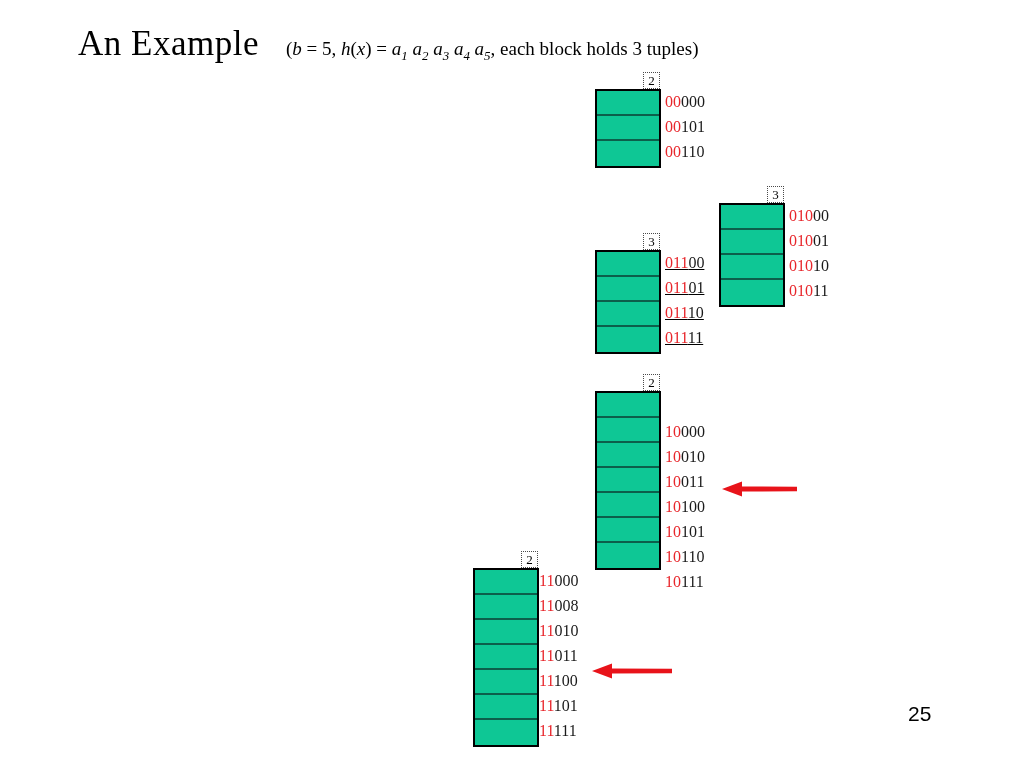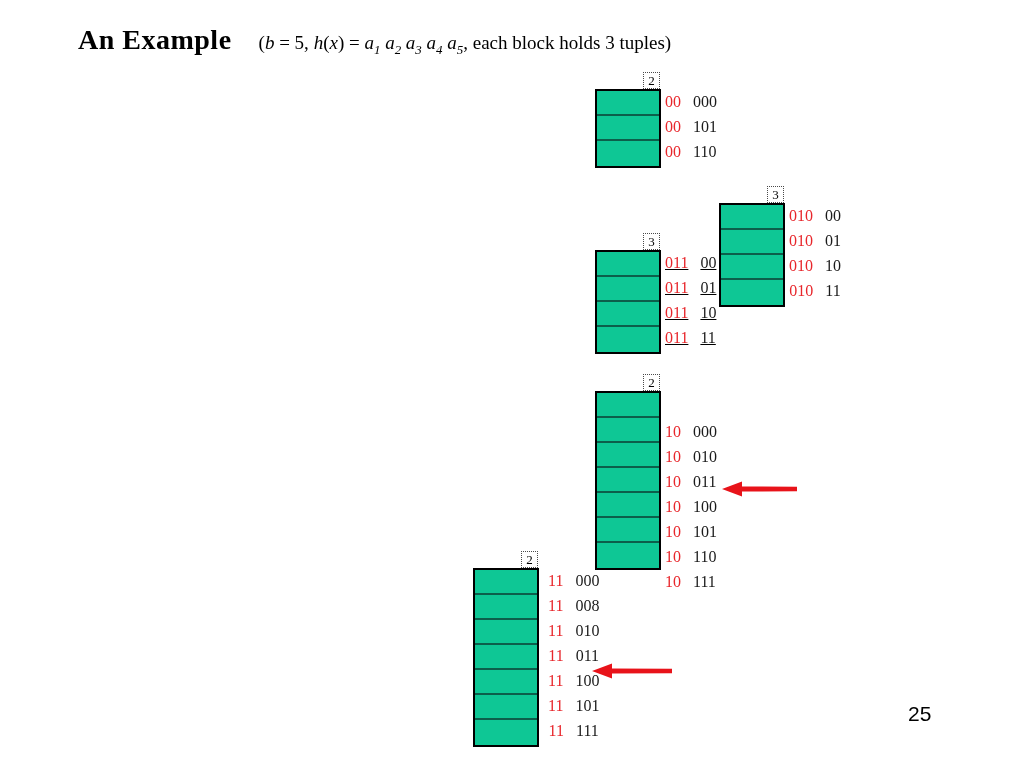--- a/index.html
+++ b/index.html
@@ -18,22 +18,22 @@
 
   
   #title-area {
     position: absolute;
     left: 78px;
     top: 24px;
     white-space: nowrap;
   }
   #title-main {
     font-family: "Liberation Serif", "DejaVu Serif", serif;
-    font-weight: bold;
-    font-size: 28px;
+    font-weight: normal;
+    font-size: 35px;
     letter-spacing: 0.5px;
     vertical-align: baseline;
   }
   #title-sub {
     font-family: "Liberation Serif", "DejaVu Serif", serif;
     font-size: 19px;
     margin-left: 27px;
     vertical-align: baseline;
   }
   .it { font-style: italic; }
@@ -87,21 +87,21 @@
   }
   .label-row {
     height: 25px;
     line-height: 25px;
     font-family: "Liberation Serif", "DejaVu Serif", serif;
     font-size: 16px;
     white-space: nowrap;
     color: #000000;
   }
   .label-row .pfx { color: #e8262b; }
-  .label-row .sfx { color: #1a1a1a; padding-left: 12px; }
+  .label-row .sfx { color: #1a1a1a; }
 
   
   .arrow {
     position: absolute;
     height: 22px;
   }
   .arrow svg { display: block; }
 
   
   #page-number {
@@ -135,21 +135,21 @@
       </div>
     </div>
     <div class="bucket-group" style="left: 719px; top: 186px; width: 176px;">
       <div class="depth-label" style="right: auto; left: 48px;">3</div>
       <div class="block block-stack" style="width: 66px; height: 104px;">
         <div class="slot" title="01000"></div>
         <div class="slot" title="01001"></div>
         <div class="slot" title="01010"></div>
         <div class="slot" title="01011"></div>
       </div>
-      <div class="labels" style="left: 70px; text-align: center;">
+      <div class="labels" style="left: 70px;">
         <div class="label-row"><span class="pfx">010</span><span class="sfx">00</span></div>
         <div class="label-row"><span class="pfx">010</span><span class="sfx">01</span></div>
         <div class="label-row"><span class="pfx">010</span><span class="sfx">10</span></div>
         <div class="label-row"><span class="pfx">010</span><span class="sfx">11</span></div>
       </div>
     </div>
     <div class="bucket-group" style="left: 595px; top: 233px; width: 176px;">
       <div class="depth-label" style="right: auto; left: 48px;">3</div>
       <div class="block block-stack" style="width: 66px; height: 104px;">
         <div class="slot" title="01100"></div>
@@ -189,21 +189,21 @@
       <div class="depth-label" style="right: auto; left: 48px;">2</div>
       <div class="block block-stack" style="width: 66px; height: 179px;">
         <div class="slot" title="11000"></div>
         <div class="slot" title="11001"></div>
         <div class="slot" title="11010"></div>
         <div class="slot" title="11011"></div>
         <div class="slot" title="11100"></div>
         <div class="slot" title="11101"></div>
         <div class="slot" title="11111"></div>
       </div>
-      <div class="labels" style="left: 75px; text-align: center;">
+      <div class="labels" style="left: 66px;">
         <div class="label-row"><span class="pfx">11</span><span class="sfx">000</span></div>
         <div class="label-row"><span class="pfx">11</span><span class="sfx">008</span></div>
         <div class="label-row"><span class="pfx">11</span><span class="sfx">010</span></div>
         <div class="label-row"><span class="pfx">11</span><span class="sfx">011</span></div>
         <div class="label-row"><span class="pfx">11</span><span class="sfx">100</span></div>
         <div class="label-row"><span class="pfx">11</span><span class="sfx">101</span></div>
         <div class="label-row"><span class="pfx">11</span><span class="sfx">111</span></div>
       </div>
     </div>
   </div>

